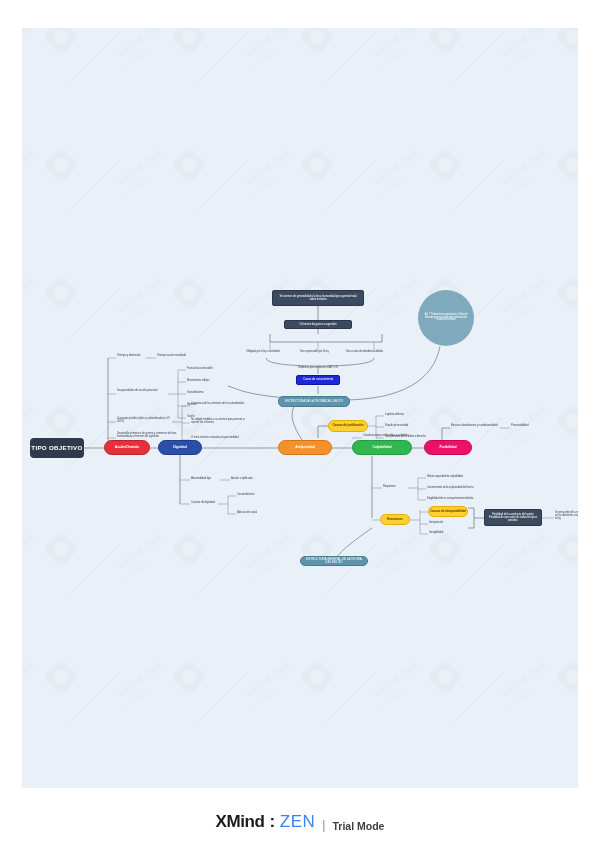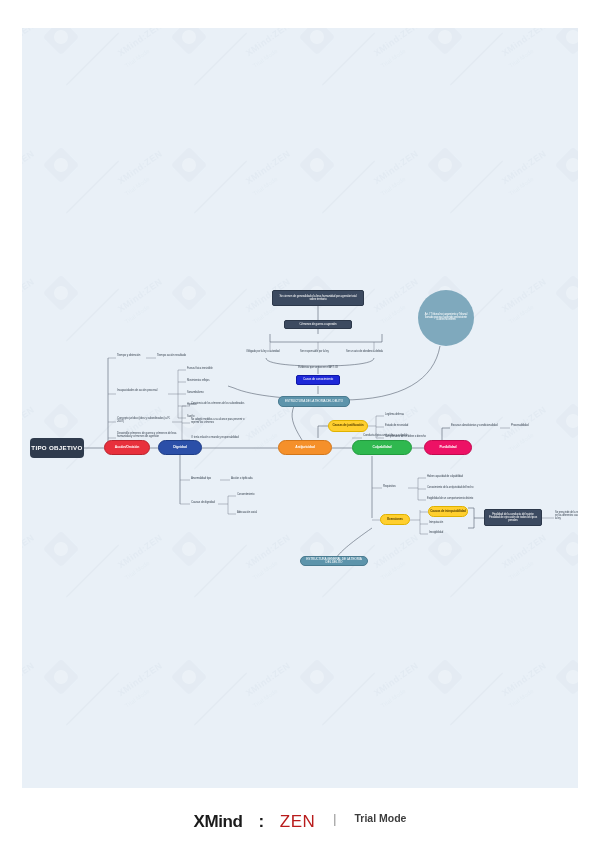--- a/index.html
+++ b/index.html
@@ -55,23 +55,23 @@
           text-align:center;display:flex;align-items:center;justify-content:center;
           padding:6px;}
 
   
   svg.links{position:absolute;left:0;top:0;width:556px;height:760px;overflow:visible;}
   svg.links path,svg.links line{fill:none;stroke:#55606e;stroke-width:.6;}
   svg.links .thin{stroke:#6b7684;stroke-width:.45;}
 
   
   #footer{position:absolute;left:0;top:812px;width:600px;text-align:center;}
-  #footer .fl{display:inline-flex;align-items:flex-start;gap:16px;}
+  #footer .fl{display:inline-flex;align-items:flex-end;gap:5px;}
   .lg1{font-size:17px;font-weight:800;color:#1b1b1b;letter-spacing:-.4px;}
-  .lg2{font-size:17px;font-weight:400;color:#b91c1c;letter-spacing:.5px;}
+  .lg2{font-size:17px;font-weight:400;color:#3b82f6;letter-spacing:.5px;}
   .lgsep{font-size:12px;color:#8a8a8a;margin:0 2px;}
   .lg3{font-size:10.5px;font-weight:700;color:#3d3d3d;}
 </style>
 </head>
 <body>
 
 <div id="canvas">
 
   <div id="watermarks">
       <div class="wm" style="left: -40px; top: -40px;">

